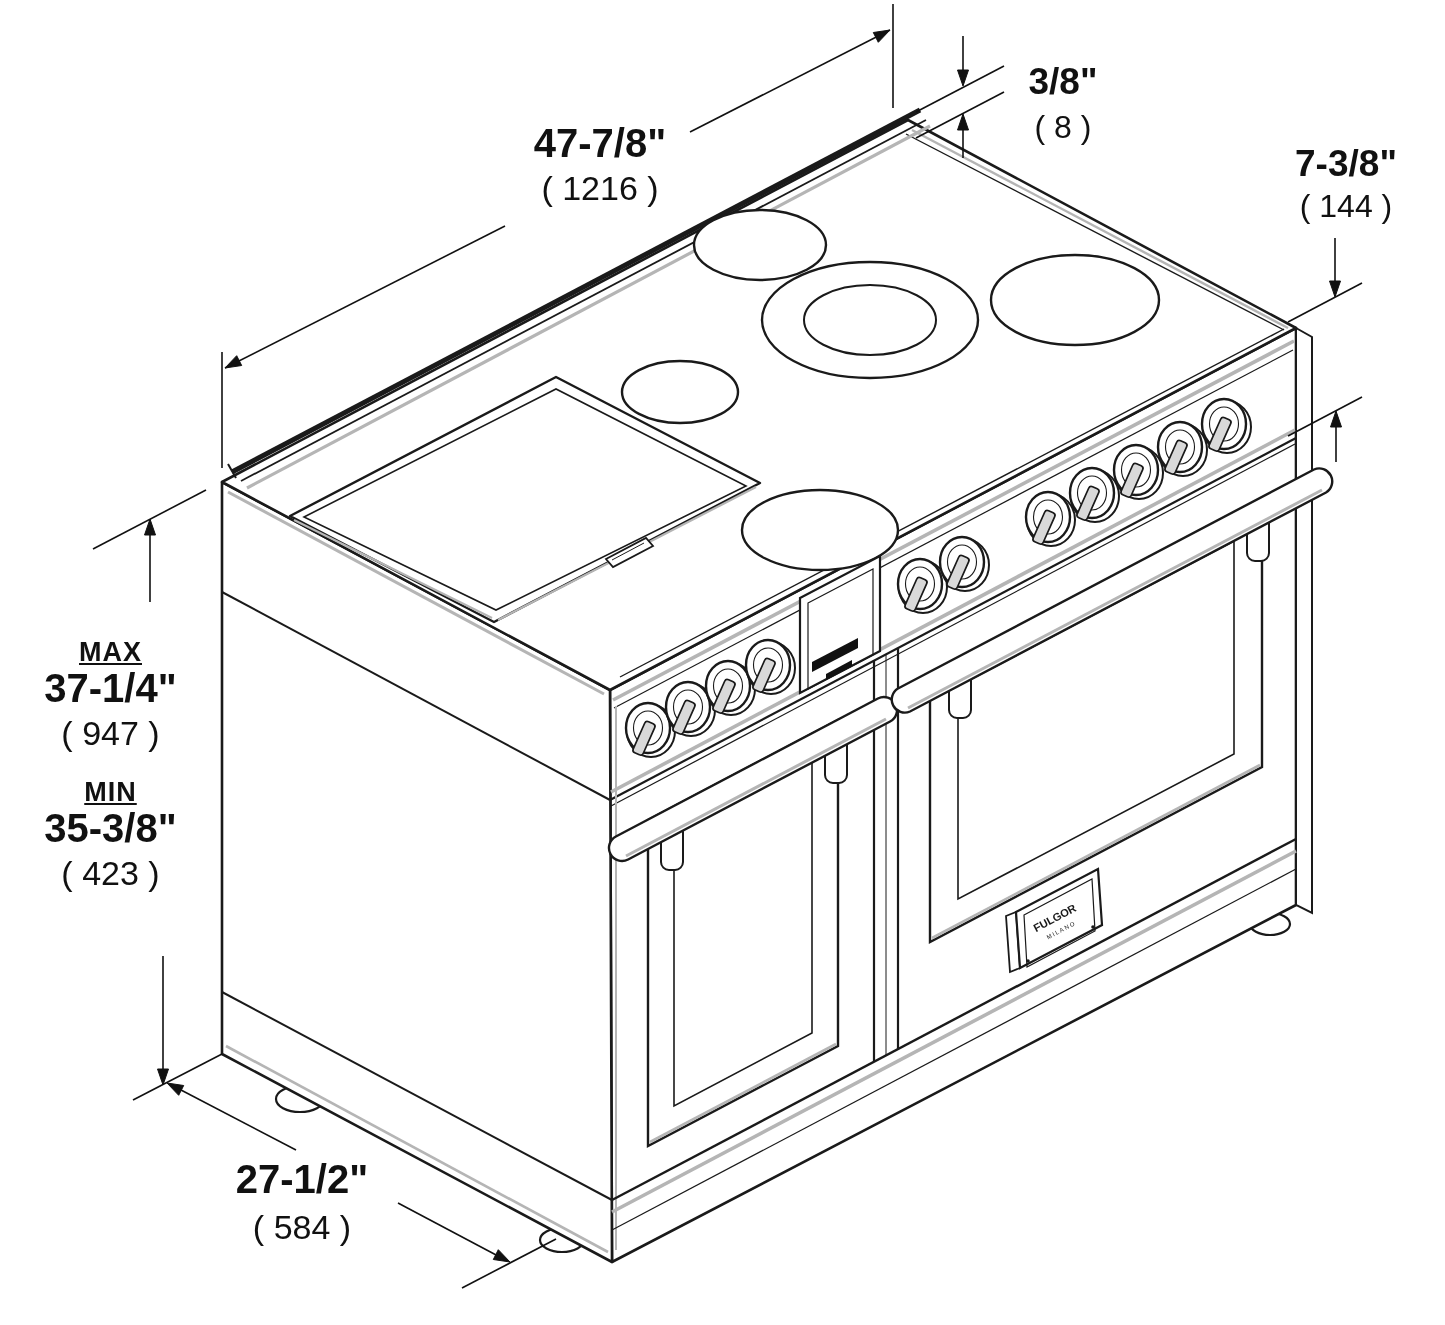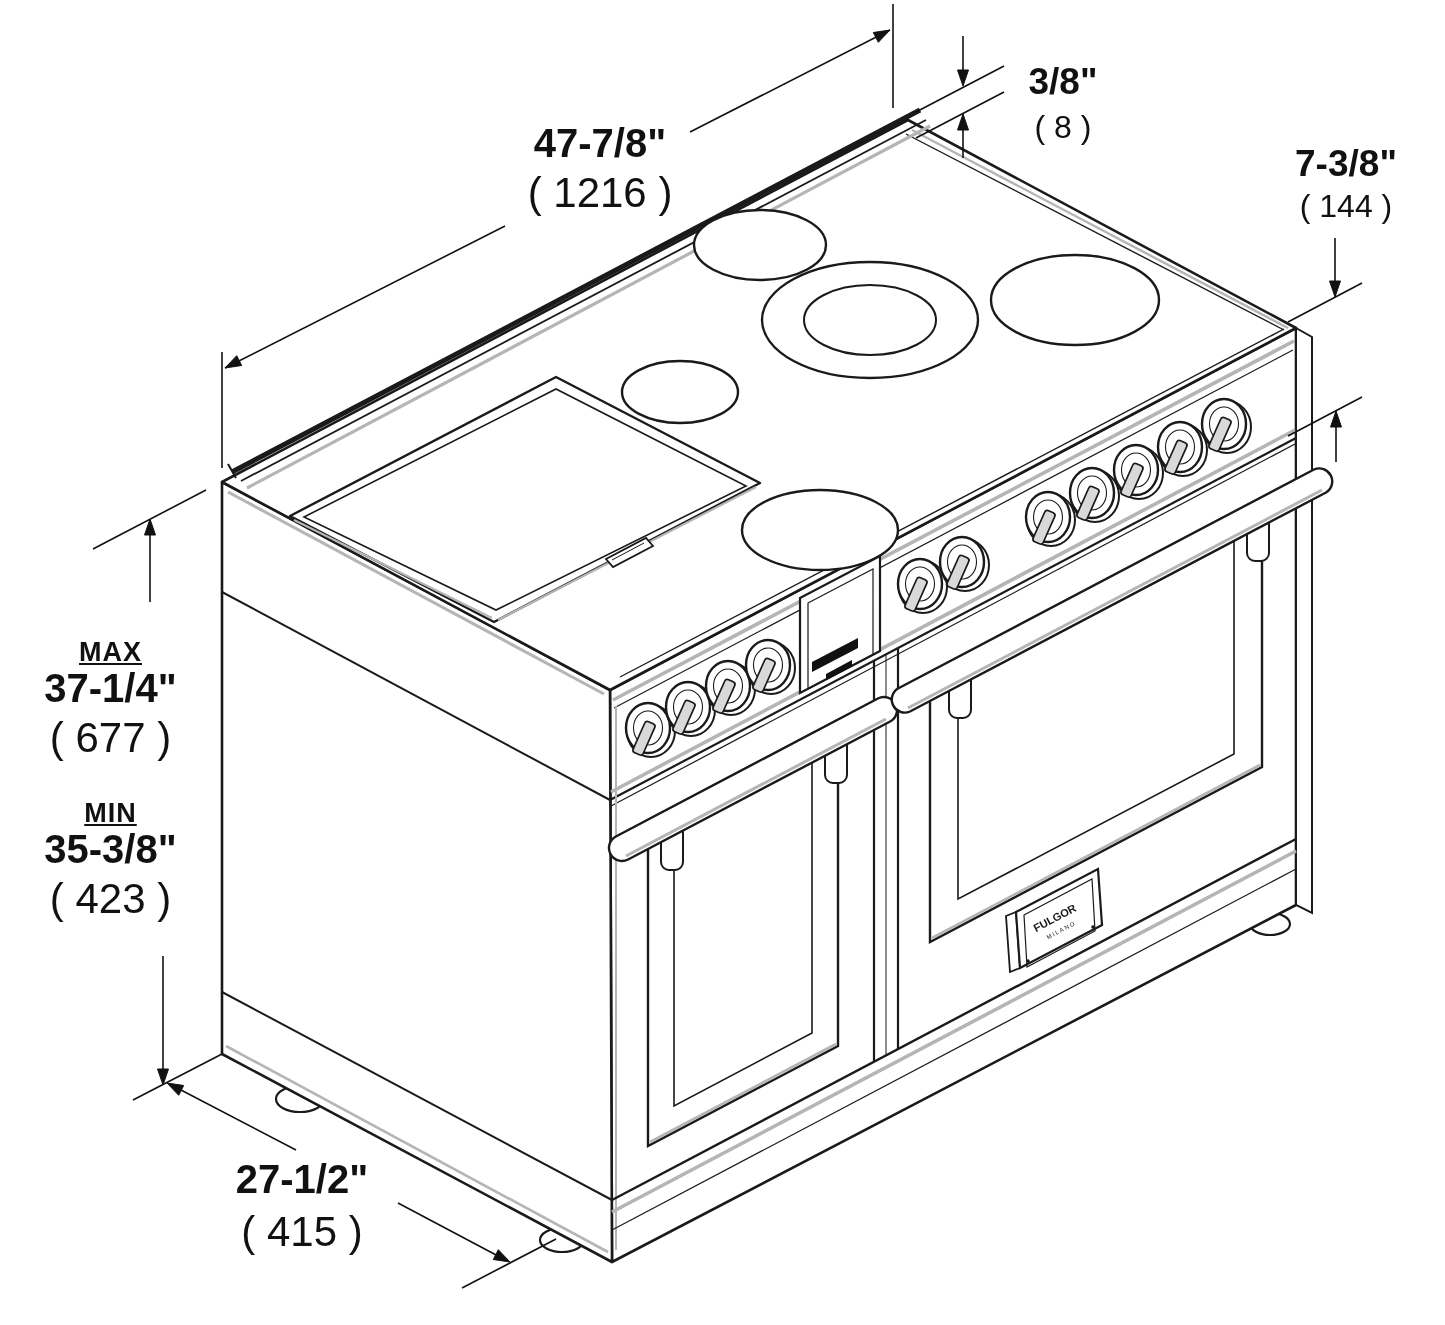--- a/index.html
+++ b/index.html
@@ -2,24 +2,24 @@
 <html><head>
 <meta charset="utf-8">
 <style>
   html,body{margin:0;padding:0;background:#fff;}
   #stage{position:relative;width:1445px;height:1325px;background:#ffffff;overflow:hidden;
          font-family:"Liberation Sans","DejaVu Sans",sans-serif;color:#111;}
   svg{position:absolute;left:0;top:0;}
   .dim{position:absolute;text-align:center;color:#111;line-height:1.08;}
   .dim .in{font-weight:bold;font-size:40px;letter-spacing:0px;white-space:nowrap;}
   .dim .in.sm{font-size:37px;}
-  .dim .mm{font-weight:normal;font-size:42px;margin-top:5px;white-space:nowrap;}
+  .dim .mm{font-weight:normal;font-size:34px;margin-top:5px;white-space:nowrap;}
   .dim .mm.sm{font-size:32px;}
   .dim .q{font-weight:bold;font-size:27px;letter-spacing:1px;text-decoration:underline;}
-  .gap-top{margin-top:38px;}
+  .gap-top{margin-top:26px;}
 </style>
 </head>
 <body>
 
 <div id="stage">
 
 <svg width="1445" height="1325" viewBox="0 0 1445 1325">
 
   <g>
     <ellipse cx="300" cy="1099" rx="24" ry="13" fill="#fff" stroke="#1a1a1a" stroke-width="2.2"></ellipse>
@@ -260,24 +260,24 @@
 </div>
 
 <div class="dim" style="left:1256px;top:144px;width:180px;">
   <div class="in sm">7-3/8"</div>
   <div class="mm sm">( 144 )</div>
 </div>
 
 <div class="dim" style="left:18px;top:638px;width:185px;">
   <div class="q">MAX</div>
   <div class="in">37-1/4"</div>
-  <div class="mm">( 677 )</div>
+  <div class="mm">( 947 )</div>
   <div class="q gap-top">MIN</div>
   <div class="in">35-3/8"</div>
   <div class="mm">( 423 )</div>
 </div>
 
 <div class="dim" style="left:192px;top:1158px;width:220px;">
   <div class="in">27-1/2"</div>
-  <div class="mm" style="margin-top:8px;">( 415 )</div>
+  <div class="mm" style="margin-top:8px;">( 584 )</div>
 </div>
 
 </div>
 
 </body></html>

